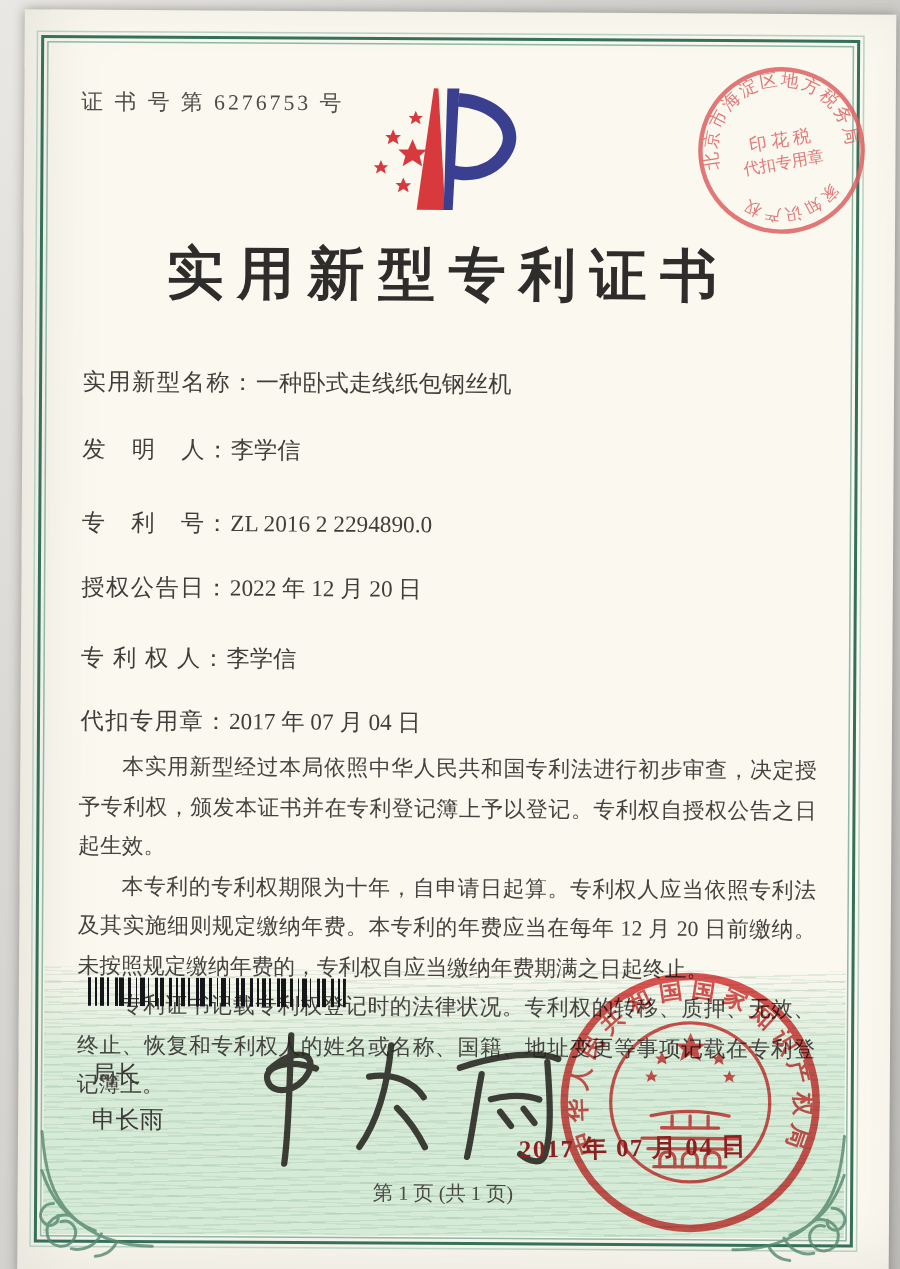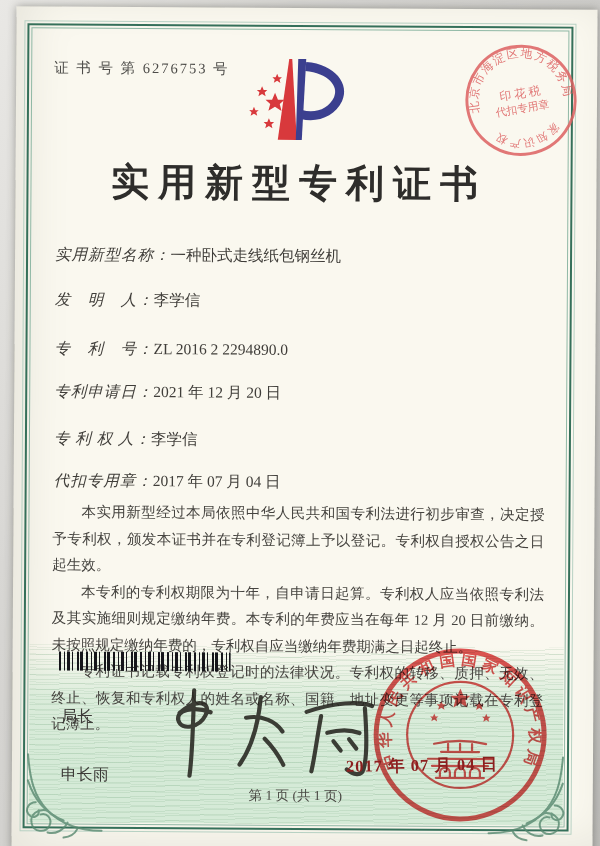--- a/index.html
+++ b/index.html
@@ -32,36 +32,36 @@
   }
   .cert-number{position:absolute;left:38px;top:52px;font-size:14.5px;letter-spacing:2px;color:#4d4c49;}
   .logo{position:absolute;left:213px;top:46px;width:136px;height:102px;}
   .tax-stamp{position:absolute;left:446px;top:32px;width:118px;height:118px;transform:rotate(-10deg);opacity:.85;}
   .title{
     position:absolute;left:0;right:14px;top:150px;text-align:center;
     font-size:38px;font-weight:bold;color:#2e2d2b;letter-spacing:9px;
   }
   .fields{position:absolute;left:40px;top:0;width:505px;}
   .field{position:absolute;left:0;font-size:15.5px;color:#403e3a;white-space:nowrap;}
-  .field .lbl{letter-spacing:1px;font-style:italic;}
+  .field .lbl{letter-spacing:1px;}
   .f0{top:238px}.f1{top:283px}.f2{top:332px}.f3{top:375px}.f4{top:422px}.f5{top:464px}
   .paras{
     position:absolute;left:39px;top:492px;width:492px;
     font-size:14.5px;line-height:26.5px;color:#45433f;text-align:justify;
   }
   .paras p{margin:0;text-indent:2em;}
   .barcode{
     position:absolute;left:46px;top:645px;width:172px;height:19px;z-index:3;
     background:repeating-linear-gradient(90deg,
       #15151a 0 2px,transparent 2px 5px,#15151a 5px 6px,transparent 6px 8px,
       #15151a 8px 11px,transparent 11px 13px,#15151a 13px 14px,transparent 14px 18px,
       #15151a 18px 20px,transparent 20px 21px,#15151a 21px 24px,transparent 24px 27px);
   }
   .signer-title{position:absolute;left:49px;top:700px;font-size:16px;color:#3c3a37;z-index:3;font-family:"Liberation Sans","DejaVu Sans",sans-serif;}
-  .signer-name{position:absolute;left:49px;top:730px;font-size:16px;color:#3c3a37;z-index:3;font-family:"Liberation Sans","DejaVu Sans",sans-serif;margin-top:28px;}
+  .signer-name{position:absolute;left:49px;top:730px;font-size:16px;color:#3c3a37;z-index:3;font-family:"Liberation Sans","DejaVu Sans",sans-serif;}
   .signature{position:absolute;left:138px;top:668px;width:250px;height:105px;z-index:3;}
   .office-seal{position:absolute;left:358px;top:636px;width:180px;height:180px;z-index:4;mix-blend-mode:multiply;opacity:.93;}
   .issue-date{
     position:absolute;left:334px;top:746px;z-index:5;font-size:16.5px;font-weight:bold;
     color:var(--date_red,#8c1f1f);letter-spacing:1px;transform:rotate(-1.2deg);
   }
   .footer{position:absolute;left:0;right:14px;top:779px;text-align:center;font-size:13.5px;color:#4a4944;z-index:3;}
   .flourish{position:absolute;bottom:8px;width:92px;height:92px;z-index:2;}
   .flourish.bl{left:2px;}
   .flourish.br{right:16px;transform:scaleX(-1);}
@@ -127,21 +127,21 @@
     <text x="60" y="57" font-size="12" fill="var(--stamp_red,#dd6161)" text-anchor="middle">印 花 税</text>
     <text x="60" y="72" font-size="11" fill="var(--stamp_red,#dd6161)" text-anchor="middle">代扣专用章</text>
   </svg>
 
   <div class="title">实用新型专利证书</div>
 
   <div class="fields">
     <div class="field f0"><span class="lbl">实用新型名称：</span><span>一种卧式走线纸包钢丝机</span></div>
     <div class="field f1"><span class="lbl">发　明　人：</span><span>李学信</span></div>
     <div class="field f2"><span class="lbl">专　利　号：</span><span>ZL 2016 2 2294890.0</span></div>
-    <div class="field f3"><span class="lbl">专利申请日：</span><span>2021 年 12 月 20 日</span></div>
+    <div class="field f3"><span class="lbl">授权公告日：</span><span>2022 年 12 月 20 日</span></div>
     <div class="field f4"><span class="lbl">专 利 权 人：</span><span>李学信</span></div>
     <div class="field f5"><span class="lbl">代扣专用章：</span><span>2017 年 07 月 04 日</span></div>
   </div>
 
   <div class="paras">
     <p>本实用新型经过本局依照中华人民共和国专利法进行初步审查，决定授予专利权，颁发本证书并在专利登记簿上予以登记。专利权自授权公告之日起生效。</p>
     <p>本专利的专利权期限为十年，自申请日起算。专利权人应当依照专利法及其实施细则规定缴纳年费。本专利的年费应当在每年 12 月 20 日前缴纳。未按照规定缴纳年费的，专利权自应当缴纳年费期满之日起终止。</p>
     <p>专利证书记载专利权登记时的法律状况。专利权的转移、质押、无效、终止、恢复和专利权人的姓名或名称、国籍、地址变更等事项记载在专利登记簿上。</p>
   </div>
 

